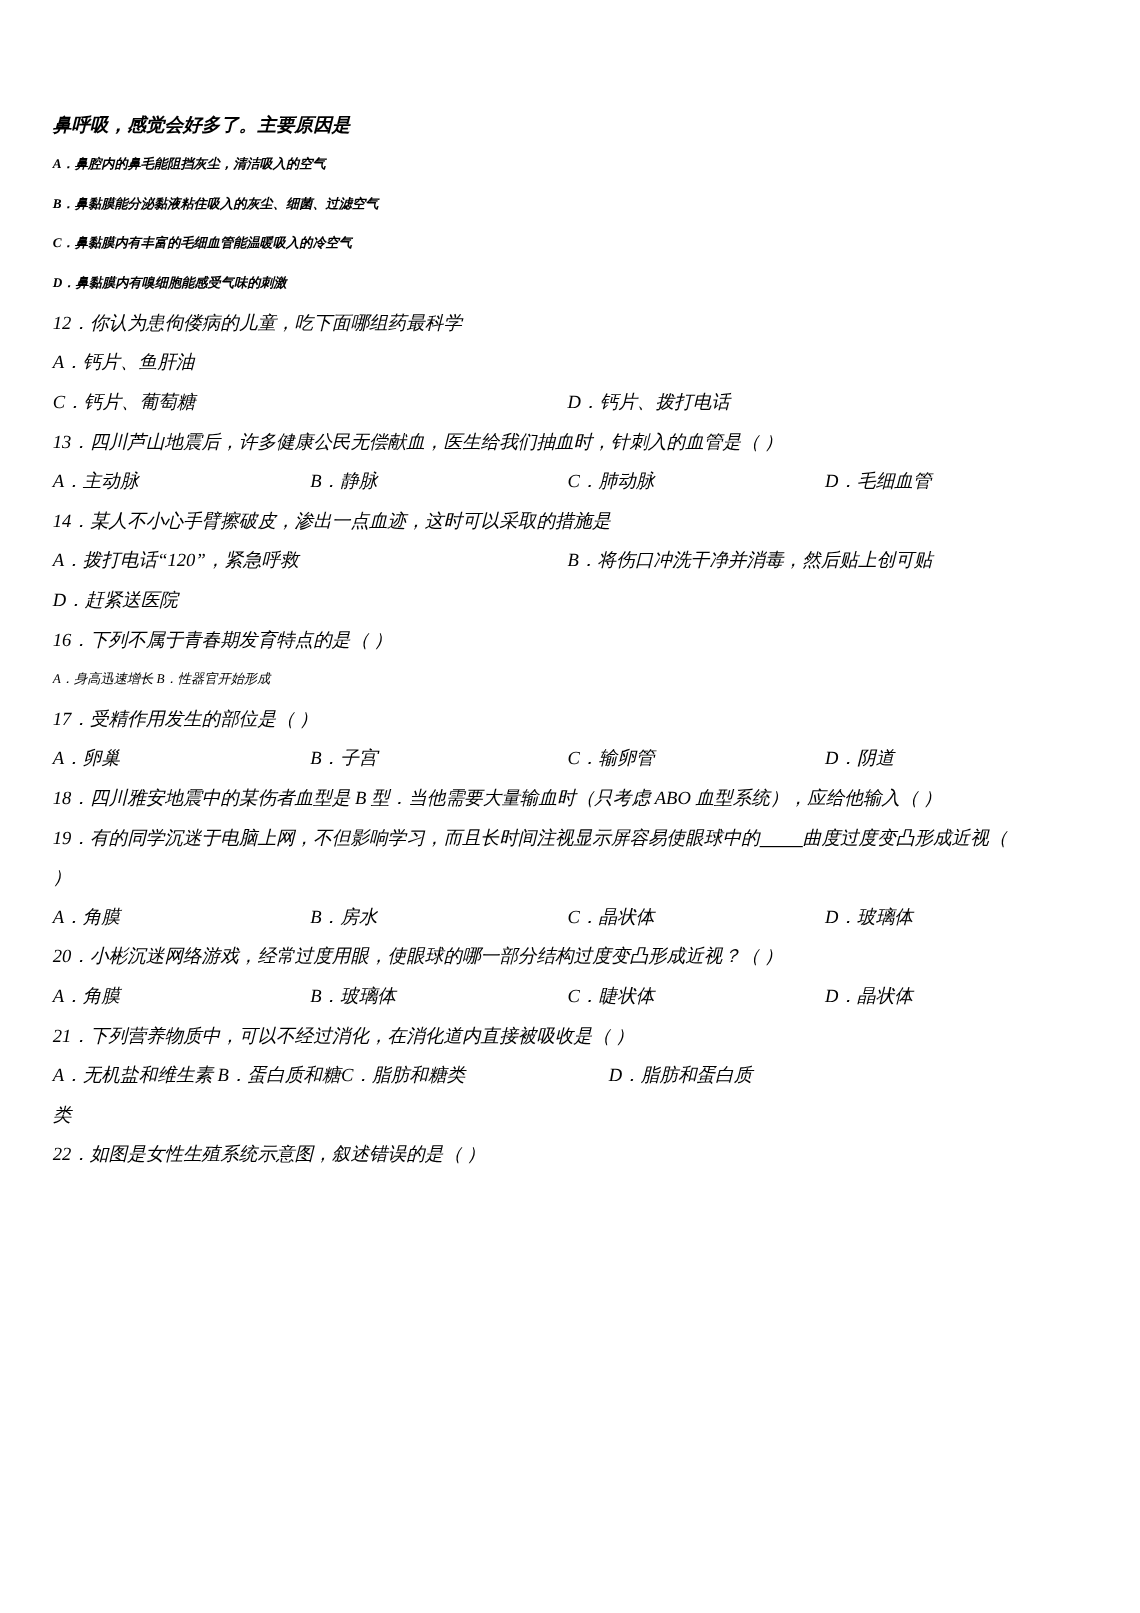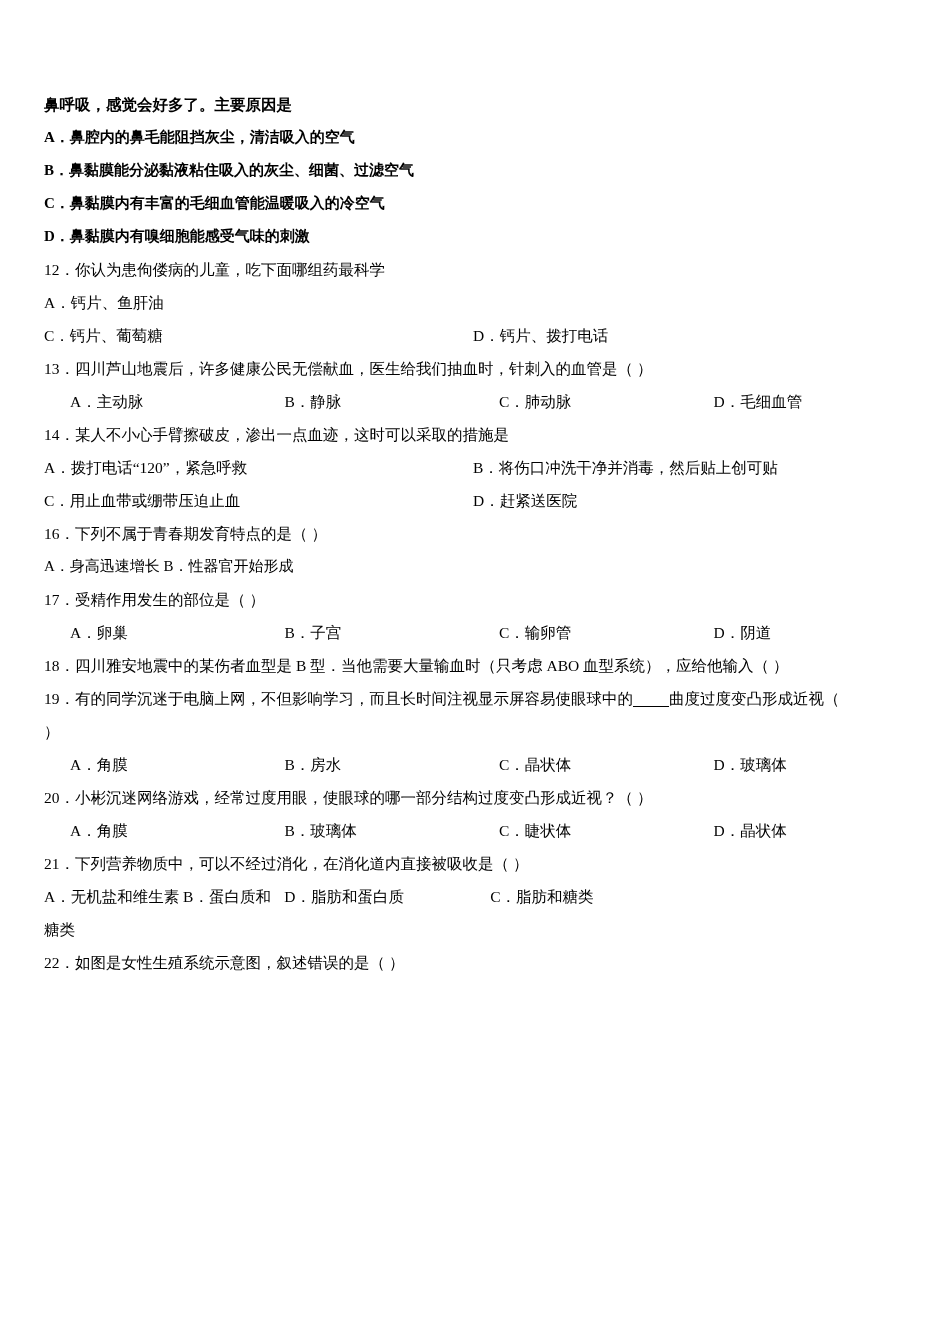--- a/index.html
+++ b/index.html
@@ -12,36 +12,37 @@
     height: 1344px;
     font-family: "Liberation Serif", "DejaVu Serif", serif;
     color: #000000;
   }
   .page {
     position: relative;
     width: 950px;
     height: 1344px;
     box-sizing: border-box;
     padding: 88px 48px 59px 44px;
+    font-style: italic;
   }
   .q-block {
     margin-bottom: 0;
   }
   .stem {
     font-size: 15.5px;
     line-height: 33px;
   }
   .opt-row {
     display: flex;
     font-size: 15.5px;
     line-height: 33px;
   }
   .opt-2 > div { width: 50%; }
-  .opt-4 > div { width: 25%; margin-left: 26px; }
-  .opt-free { display: block; font-size: 15px; line-height: 33px; }
+  .opt-4 > div { width: 25%; }
+  .opt-free { display: block; font-size: 11px; line-height: 33px; }
   .bold {
     font-weight: bold;
   }
   .u-blank {
     display: inline-block;
     width: 36px;
     border-bottom: 1px solid #000;
     vertical-align: -3px;
   }
 </style>
@@ -79,21 +80,20 @@
     </div>
   </div>
 
   <div class="q-block">
     <div class="stem">14．某人不小心手臂擦破皮，渗出一点血迹，这时可以采取的措施是</div>
     <div class="opt-row opt-2">
       <div>A．拨打电话“120”，紧急呼救</div>
       <div>B．将伤口冲洗干净并消毒，然后贴上创可贴</div>
     </div>
     <div class="opt-row opt-2">
-      <div>C．用止血带或绷带压迫止血</div>
       <div>D．赶紧送医院</div>
     </div>
   </div>
 
 
   <div class="q-block">
     <div class="stem">16．下列不属于青春期发育特点的是（      ）</div>
     <div class="opt-free">A．身高迅速增长   B．性器官开始形成</div>
   </div>
 
@@ -129,22 +129,22 @@
       <div>B．玻璃体</div>
       <div>C．睫状体</div>
       <div>D．晶状体</div>
     </div>
   </div>
 
   <div class="q-block">
     <div class="stem">21．下列营养物质中，可以不经过消化，在消化道内直接被吸收是（      ）</div>
     <div class="opt-row">
       <div style="width:28%">A．无机盐和维生素   B．蛋白质和糖类</div>
+      <div style="width:26%">C．脂肪和糖类</div>
       <div style="width:24%">D．脂肪和蛋白质</div>
-      <div style="width:26%">C．脂肪和糖类</div>
       <div style="width:22%"></div>
     </div>
   </div>
 
   <div class="q-block">
     <div class="stem">22．如图是女性生殖系统示意图，叙述错误的是（      ）</div>
   </div>
 
 </div>
 

